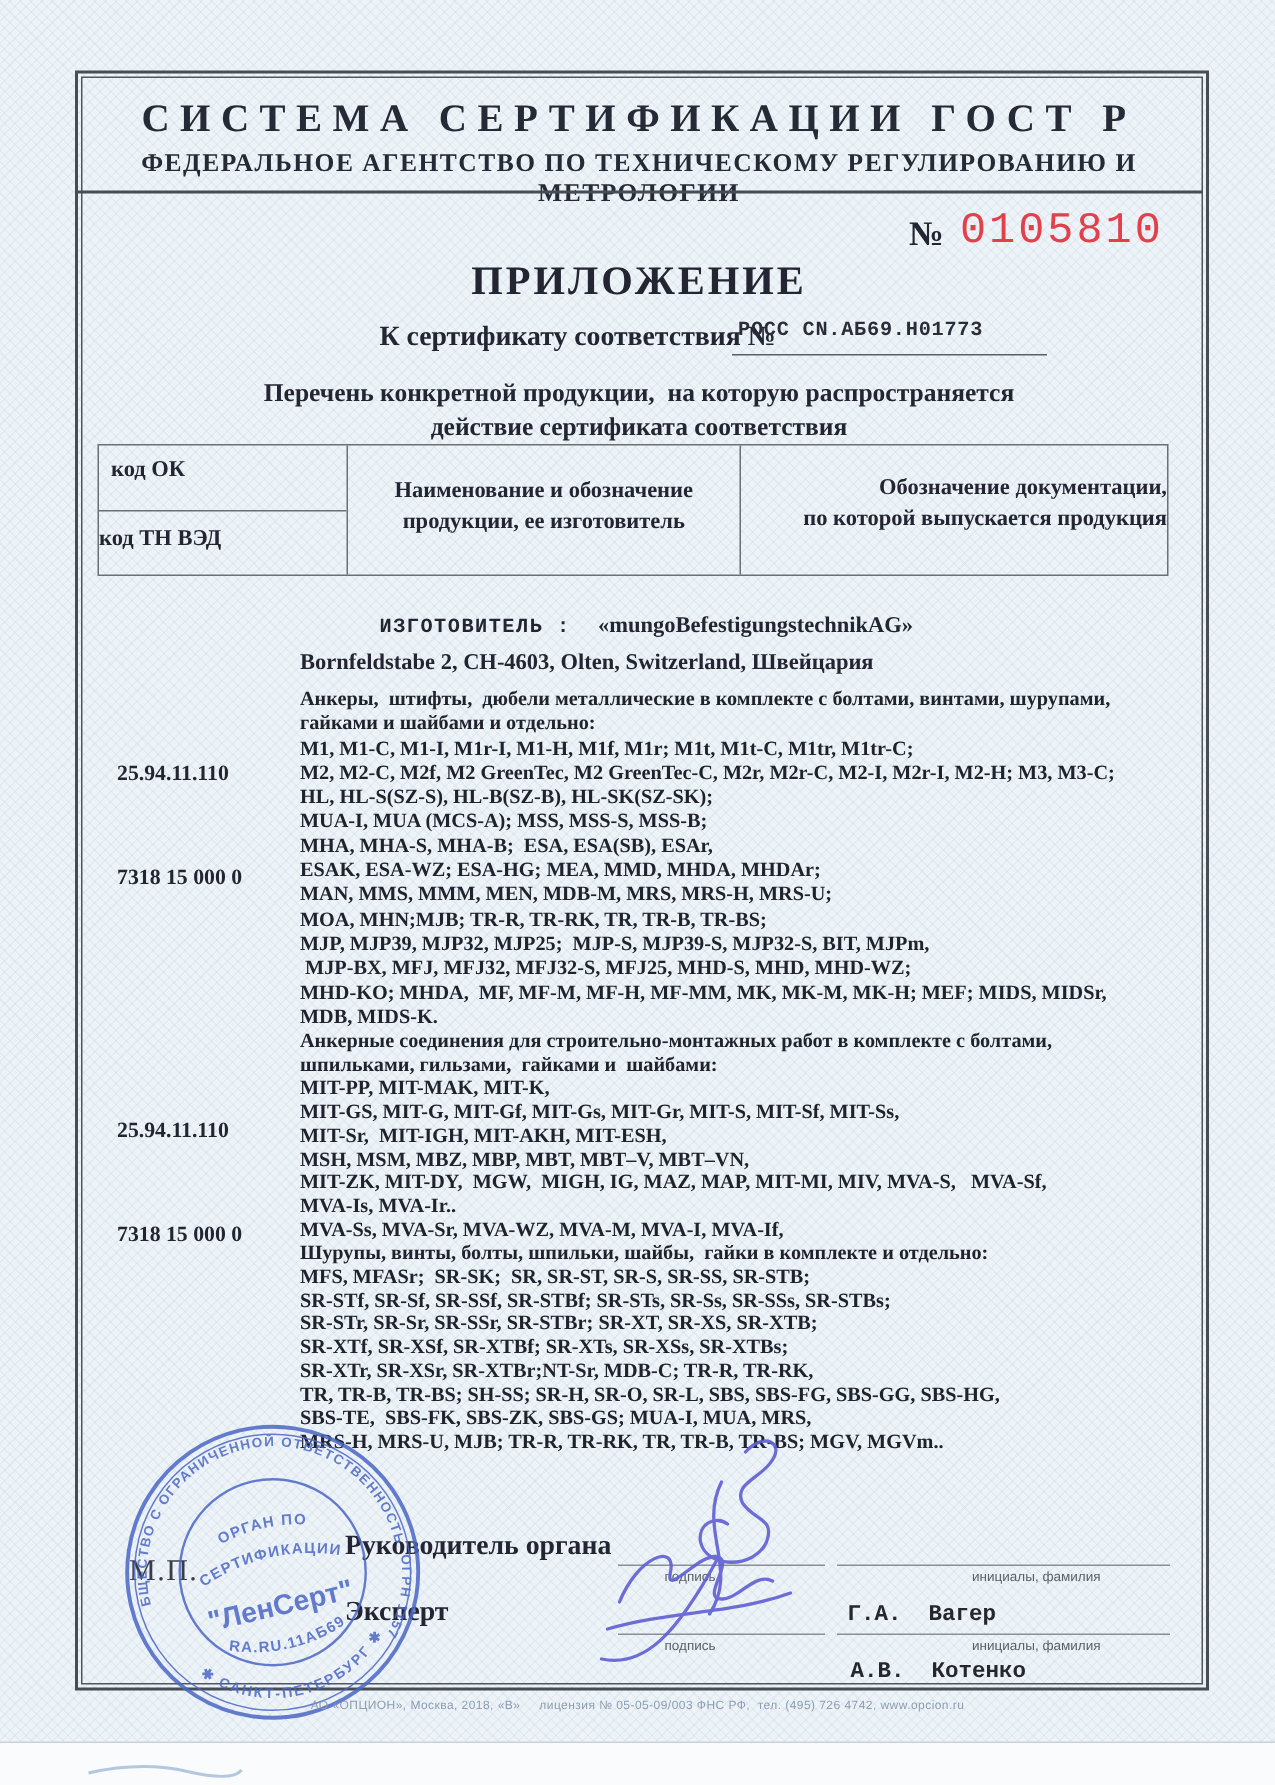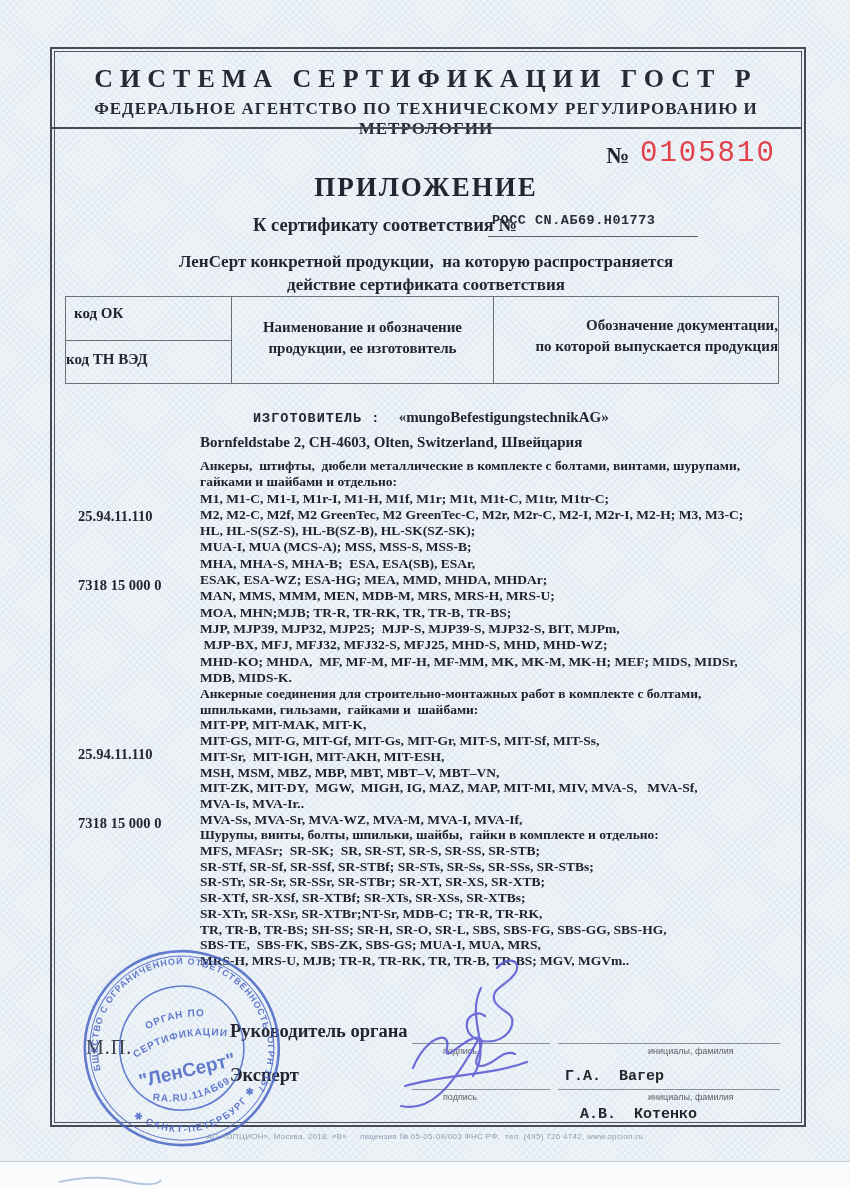--- a/index.html
+++ b/index.html
@@ -63,21 +63,21 @@
   .sl-1b { left:558px; top:1043px; width:222px; }
   .sl-2a { left:412px; top:1089px; width:138px; }
   .sl-2b { left:558px; top:1089px; width:222px; }
   .scap { font-family:"Liberation Sans",sans-serif; font-size:9px; color:#5c6068; }
   .cap-1a { left:443px; top:1046px; }
   .cap-1b { left:648px; top:1046px; }
   .cap-2a { left:443px; top:1092px; }
   .cap-2b { left:648px; top:1092px; }
   .sname { font-family:"Liberation Mono","DejaVu Sans Mono",monospace; font-size:15px; font-weight:bold; color:#26262e; white-space:pre;margin-top:44px; }
   .sname1 { left:565px; top:1024px; }
-  .sname2 { left:580px; top:1062px;text-align:center; }
+  .sname2 { left:567px; top:1062px;text-align:center; }
   
   .stamp-svg { left:70px; top:944px; transform:rotate(-13deg); opacity:.85; }
   .stamp-svg text, .stamp-svg textPath { fill:#4b67c5; font-family:"Liberation Sans",sans-serif; }
   .sig-svg { left:385px; top:950px; opacity:.9; }
   
   .footer { left:0; top:1132px; width:850px; text-align:center; font-family:"Liberation Sans",sans-serif; font-size:8px; color:#8d9cb0; letter-spacing:.3px; white-space:pre; }
   .scan-edge { left:0; top:1161px; width:850px; height:29px; background:#fafbfc; border-top:1px solid #c8cfd6; }
   .edge-mark { left:55px; top:1172px; }
 </style>
 </head>
@@ -95,21 +95,21 @@
 
   <div class="abs doc-no-label">№</div>
   <div class="abs doc-no-value">0105810</div>
 
   <div class="abs app-title">ПРИЛОЖЕНИЕ</div>
 
   <div class="abs cert-label">К сертификату соответствия №</div>
   <div class="abs cert-value">РОСС CN.АБ69.Н01773</div>
   <div class="abs cert-underline"></div>
 
-  <div class="abs scope1">ЛенСерт конкретной продукции,  на которую распространяется</div>
+  <div class="abs scope1">Перечень конкретной продукции,  на которую распространяется</div>
   <div class="abs scope2">действие сертификата соответствия</div>
 
   <div class="abs ptable">
     <div class="t-v1"></div>
     <div class="t-v2"></div>
     <div class="t-h1"></div>
     <div class="t-ok">код ОК</div>
     <div class="t-tnved">код ТН ВЭД</div>
     <div class="t-name">
       <div>Наименование и обозначение</div>

